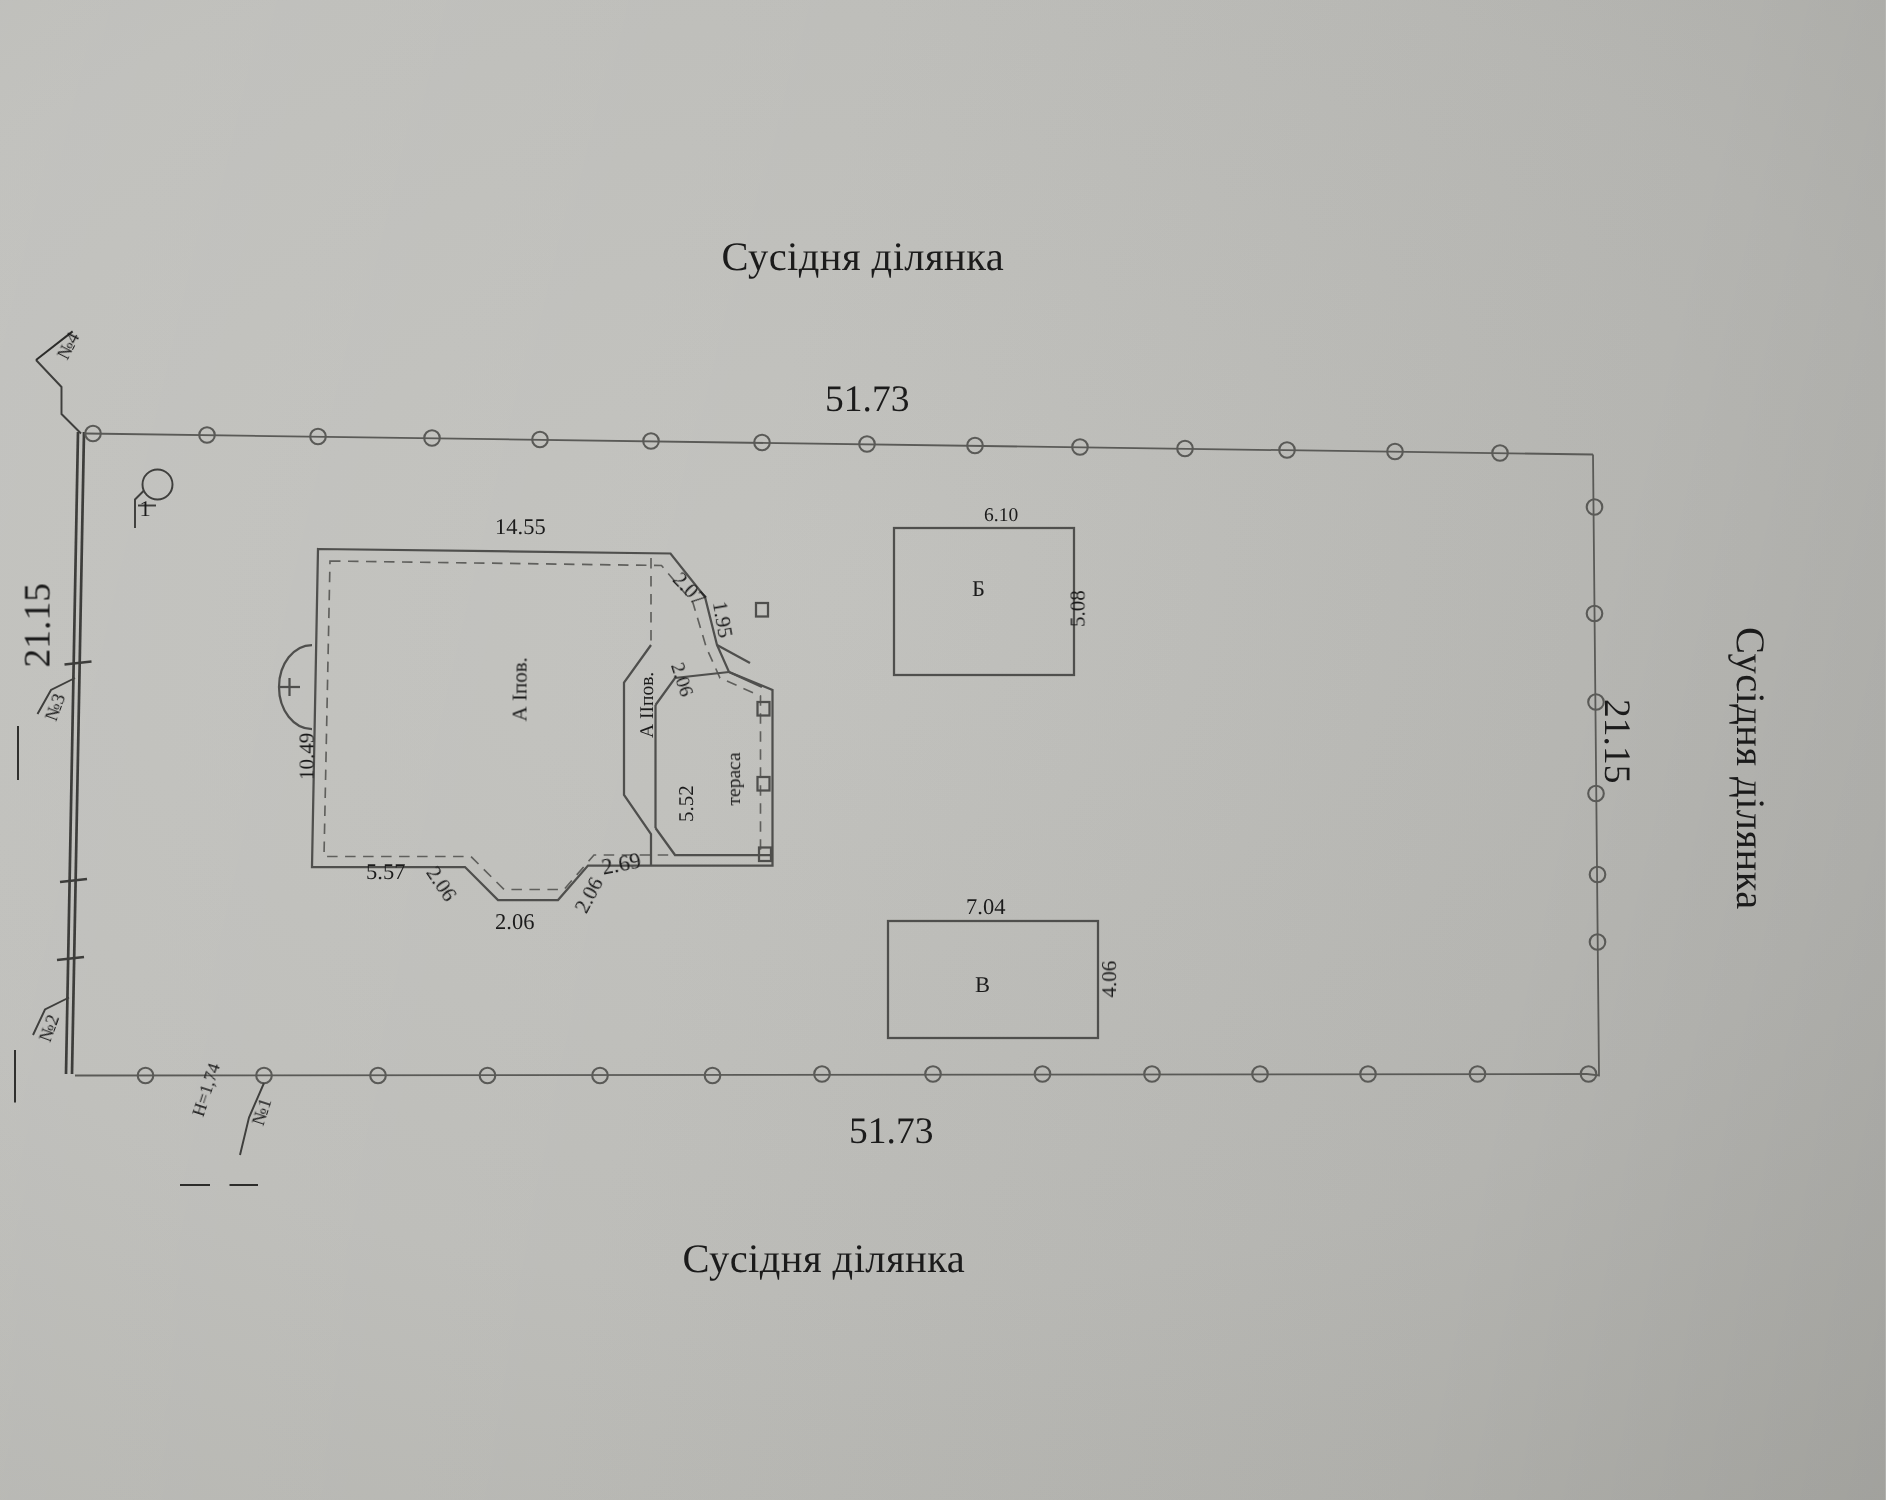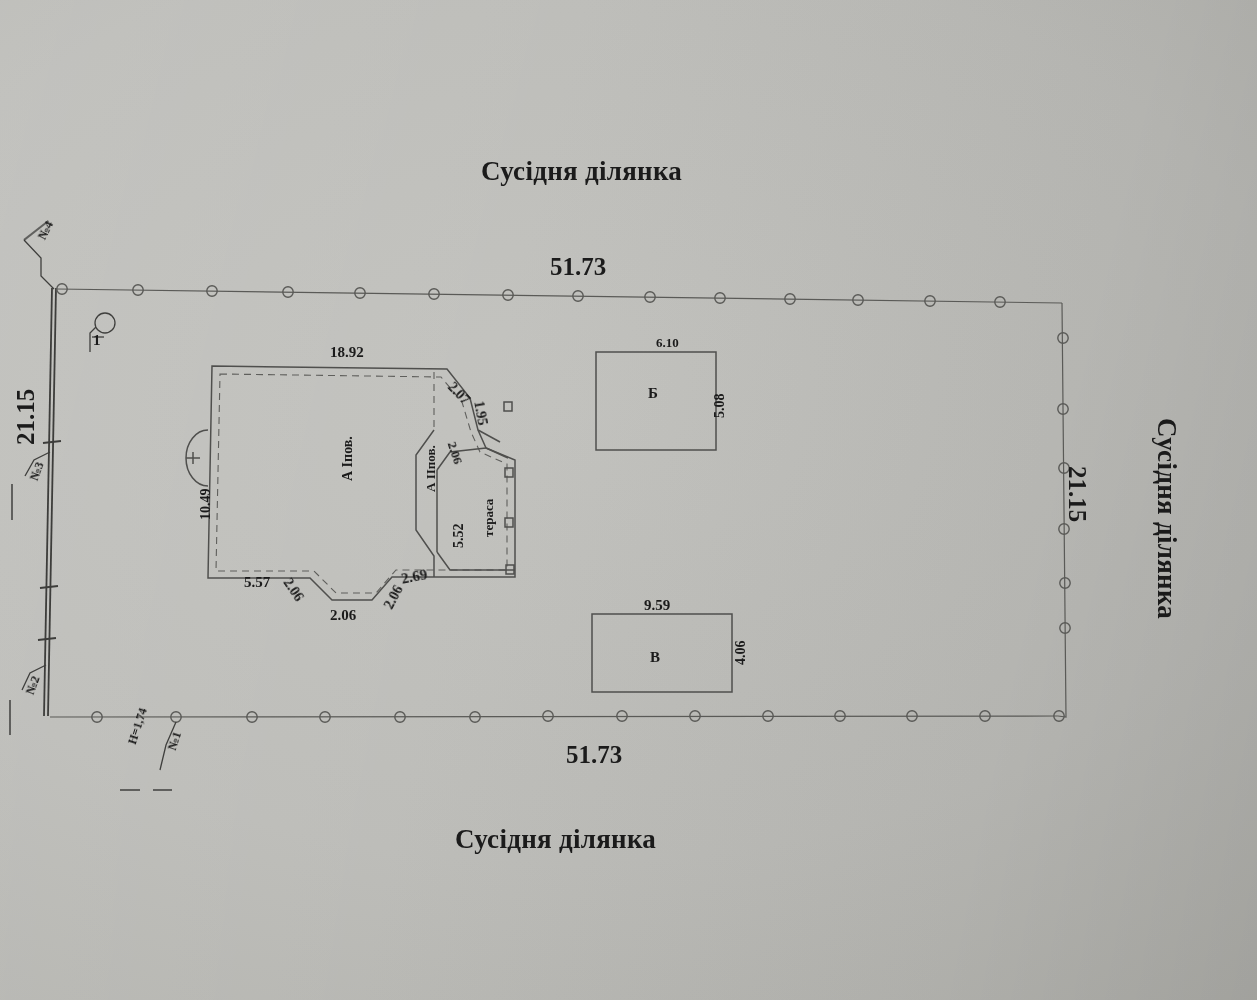--- a/index.html
+++ b/index.html
@@ -16,21 +16,21 @@
   #paper{
     position:absolute;inset:0;
     background:
       radial-gradient(ellipse 140% 110% at 45% 40%, #c2c2be 0%, #bcbcb8 42%, #b2b2ad 72%, #a8a8a3 100%);
   }
   #paper:after{
     content:"";position:absolute;inset:0;
     background:linear-gradient(103deg, rgba(255,255,255,0.09) 0%, rgba(255,255,255,0.02) 38%, rgba(0,0,0,0.045) 78%, rgba(0,0,0,0.10) 100%);
     pointer-events:none;
   }
-  #sheet{position:absolute;inset:0;font-weight:bold;}
+  #sheet{position:absolute;inset:0;}
   svg{position:absolute;left:0;top:0;}
   .lbl{
     position:absolute;
     white-space:nowrap;
     line-height:1;
     color:#1b1b1b;
   }
   .big{font-size:27px;letter-spacing:.3px;}
   .dim{font-size:21px;}
   .dimS{font-size:13.5px;font-family:"Liberation Serif",serif;}
@@ -216,21 +216,21 @@
   <div class="lbl mark blur2" style="left:28px;top:478px;transform:rotate(-70deg);transform-origin:left top;">№3</div>
 
   <div class="lbl mark blur2" style="left:24px;top:692px;transform:rotate(-70deg);transform-origin:left top;">№2</div>
 
   <div class="lbl mark blur2" style="left:166px;top:748px;transform:rotate(-72deg);transform-origin:left top;">№1</div>
 
   <div class="lbl mark blur2" style="left:126px;top:742px;transform:rotate(-72deg);transform-origin:left top;font-size:12px;">H=1,74</div>
 
   <div class="lbl blur2" style="left:93px;top:333px;font-size:15px;">1</div>
 
-  <div class="lbl dimS blur1" style="left:330px;top:345px;font-size:15px;">18.92</div>
+  <div class="lbl dimS blur1" style="left:330px;top:345px;font-size:15px;">14.55</div>
 
   <div class="lbl dimS rot90 blur1" style="left:199px;top:520px;font-size:14px;">10.49</div>
 
   <div class="lbl dimS blur1" style="left:244px;top:575px;font-size:15px;">5.57</div>
 
   <div class="lbl dimXS blur2" style="left:292px;top:576px;transform:rotate(56deg);transform-origin:left top;font-size:14px;">2.06</div>
 
   <div class="lbl dimS blur1" style="left:330px;top:608px;font-size:15px;">2.06</div>
 
   <div class="lbl dimXS blur2" style="left:382px;top:605px;transform:rotate(-62deg);transform-origin:left top;font-size:14px;">2.06</div>
@@ -250,19 +250,19 @@
   <div class="lbl room rot90 blur1" style="left:424px;top:492px;font-size:13px;">А IIпов.</div>
 
   <div class="lbl room rot90 blur1" style="left:482px;top:537px;font-size:13px;">тераса</div>
 
   <div class="lbl dimS blur1" style="left:656px;top:336px;font-size:13px;">6.10</div>
 
   <div class="lbl dimS rot90 blur1" style="left:713px;top:418px;font-size:14px;">5.08</div>
 
   <div class="lbl room blur1" style="left:648px;top:386px;font-size:15px;">Б</div>
 
-  <div class="lbl dimS blur1" style="left:644px;top:598px;font-size:15px;">9.59</div>
+  <div class="lbl dimS blur1" style="left:644px;top:598px;font-size:15px;">7.04</div>
 
   <div class="lbl dimS rot90 blur1" style="left:734px;top:665px;font-size:14px;">4.06</div>
 
   <div class="lbl room blur1" style="left:650px;top:650px;font-size:15px;">В</div>
 
 </div>
 
 </body></html>

